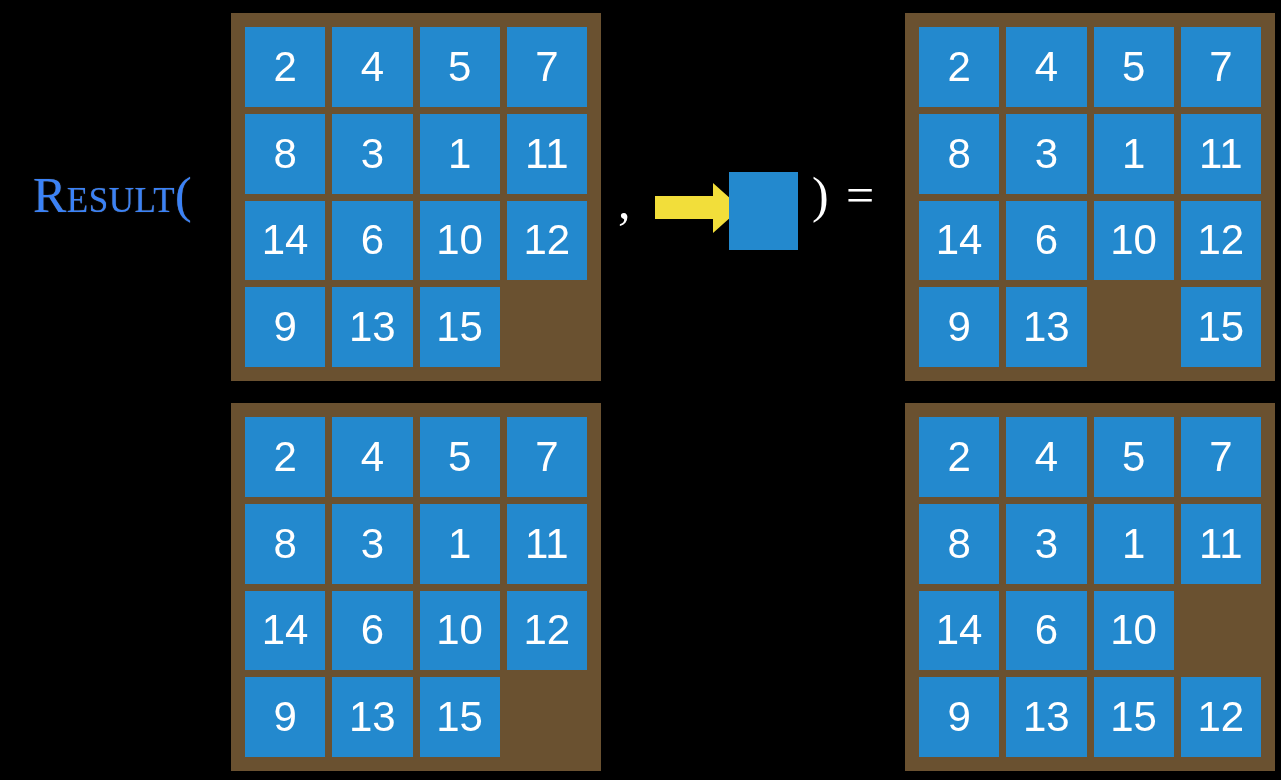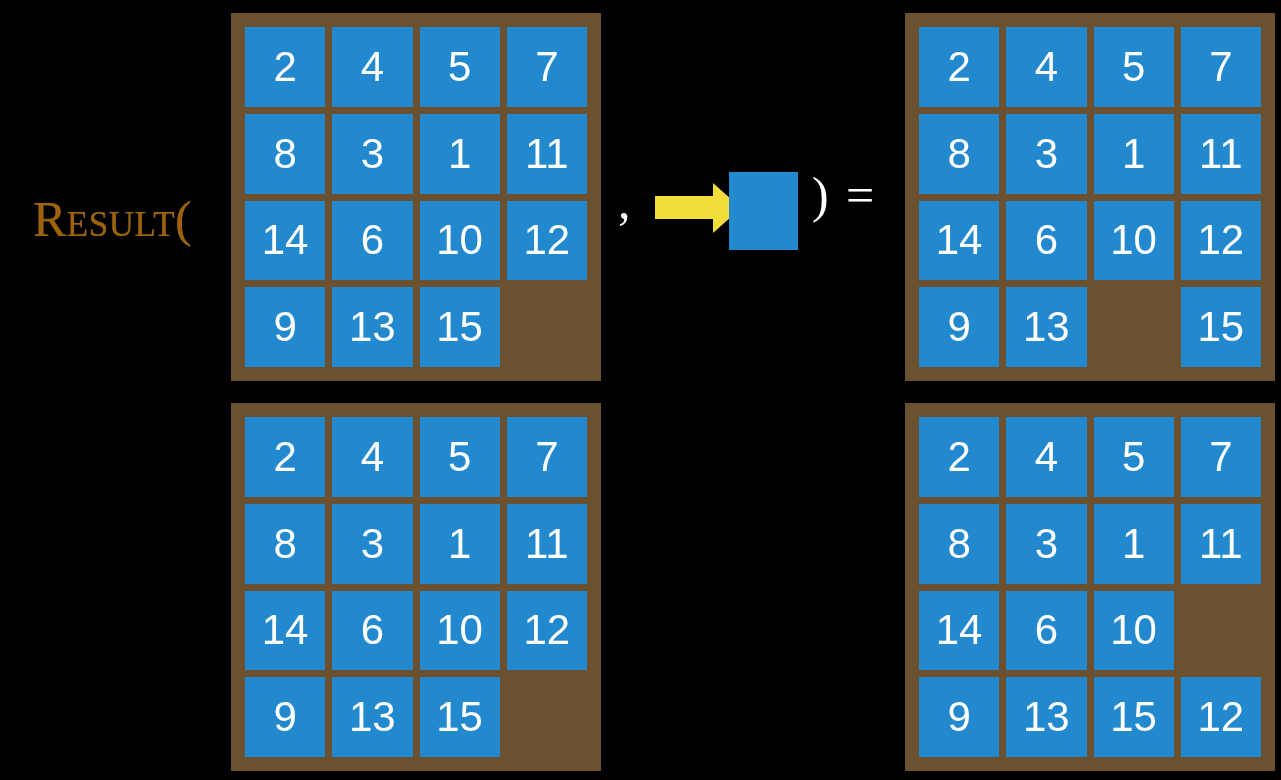--- a/index.html
+++ b/index.html
@@ -28,29 +28,28 @@
     left: 0;
     width: 1281px;
   }
   #row-1 { top: 0px;   height: 392px; }
   #row-2 { top: 390px; height: 390px; }
 
   
   .result-label {
     position: absolute;
     left: 33px;
-    color: #a16207;
+    color: #3b82f6;
     font-family: "Liberation Serif", serif;
     font-variant: small-caps;
     font-size: 50px;
     line-height: 1;
     letter-spacing: 0.5px;
     white-space: nowrap;
     text-shadow: 0 0 1px rgba(255,255,255,0.35);
-    margin-top: 24px;
   }
   #row-1 .result-label { top: 170px; }
 
   
   .glyph {
     position: absolute;
     color: #ffffff;
     font-family: "Liberation Serif", serif;
     font-size: 50px;
     line-height: 1;

